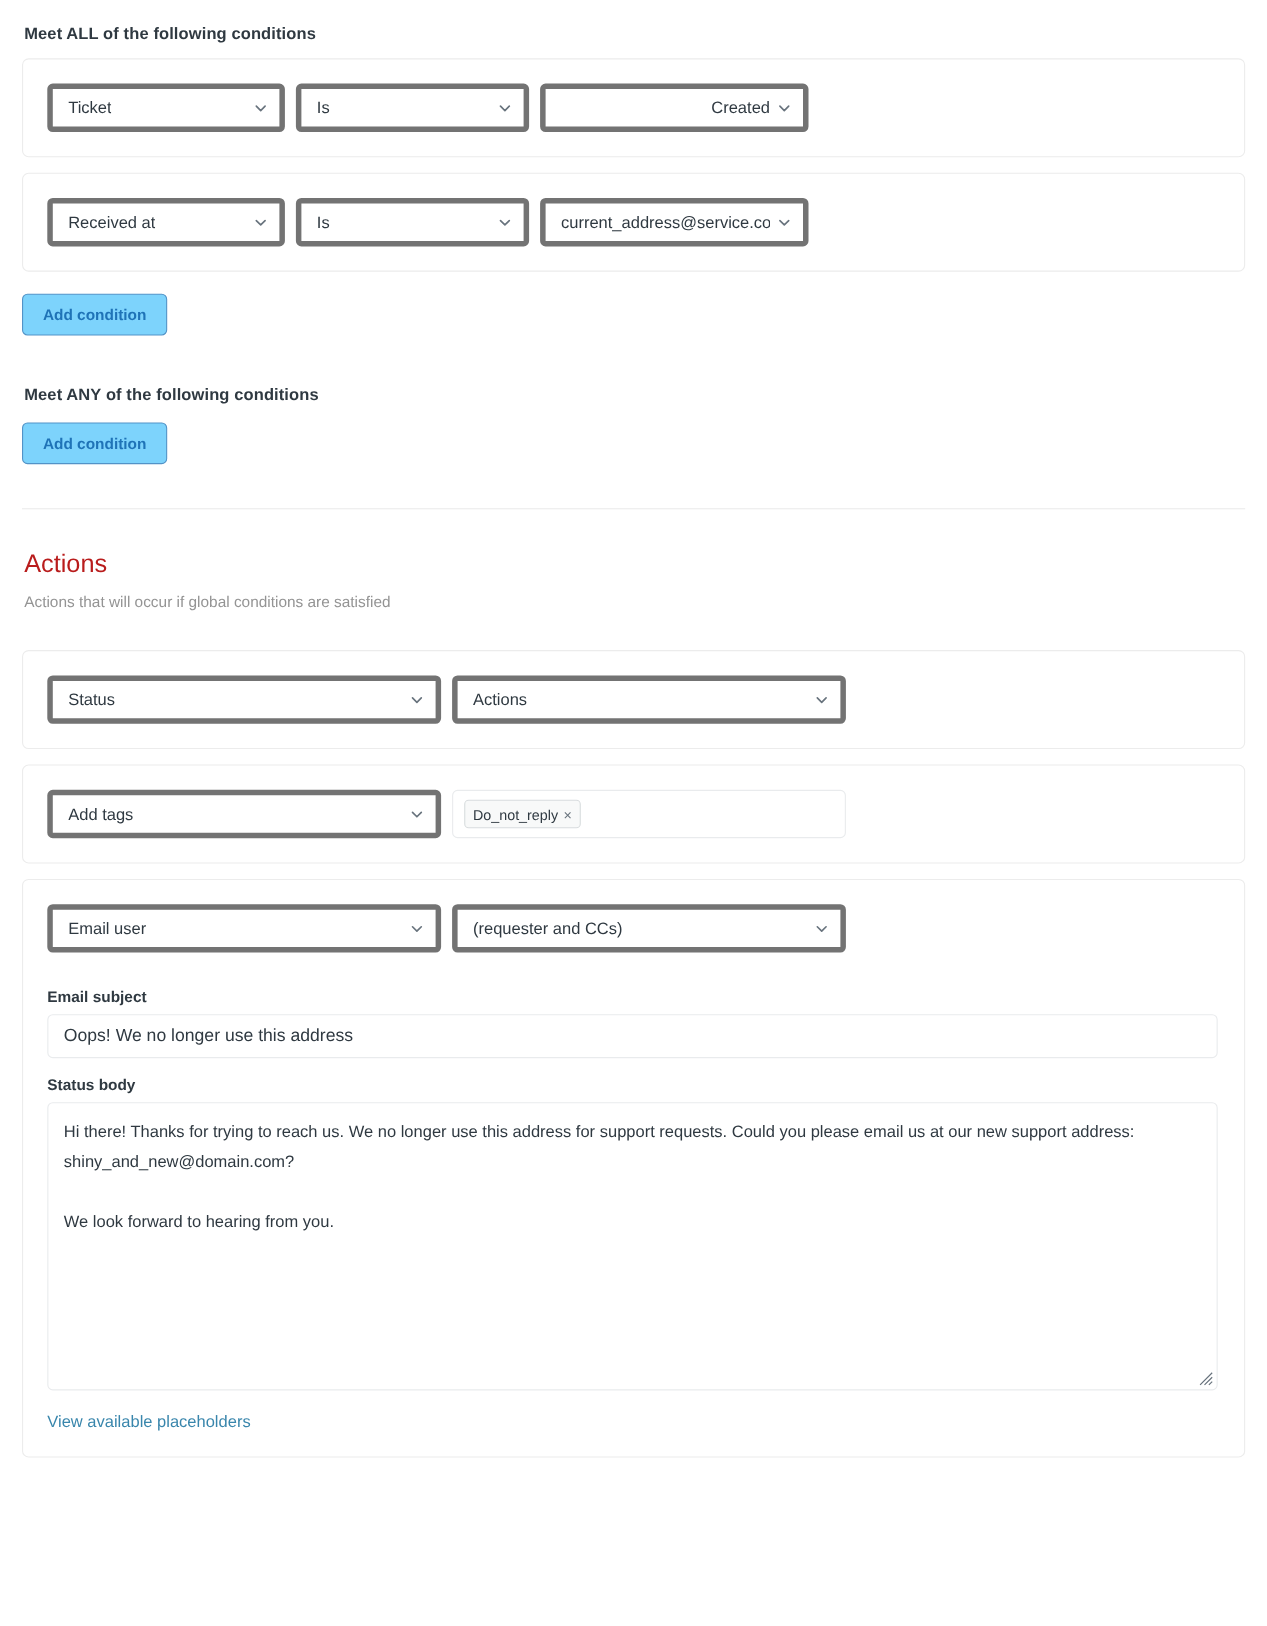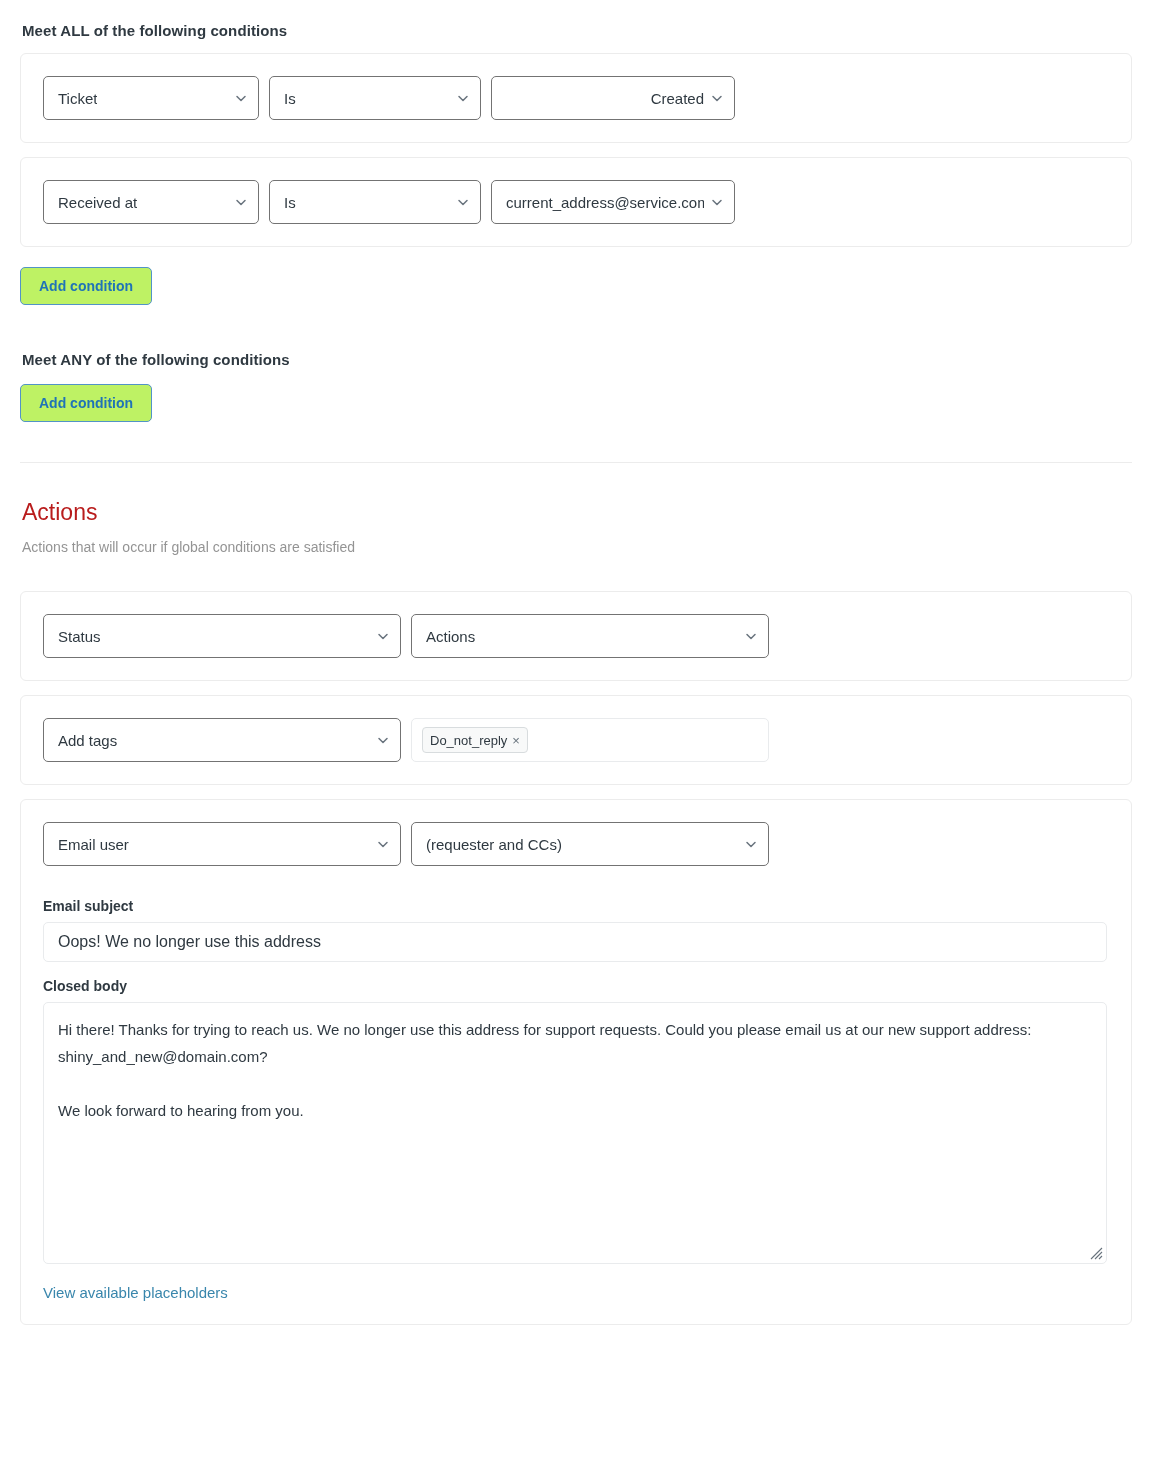--- a/index.html
+++ b/index.html
@@ -38,21 +38,21 @@
     display: flex;
     align-items: center;
     padding: 22px;
     gap: 10px;
   }
 
   
   .select {
     position: relative;
     height: 44px;
-    border: 1px solid #737373;
+    border: 5px solid #737373;
     border-radius: 5px;
     background: #fff;
     display: flex;
     align-items: center;
     padding: 0 30px 0 14px;
     font-size: 15px;
     color: #2f3941;
     cursor: pointer;
     overflow: hidden;
     white-space: nowrap;
@@ -85,21 +85,21 @@
 
   
   .btn-outline {
     display: inline-flex;
     align-items: center;
     justify-content: center;
     height: 38px;
     padding: 0 18px;
     border: 1px solid #5293c7;
     border-radius: 5px;
-    background: #bef264;
+    background: #7dd3fc;
     color: #1f73b7;
     font-size: 14px;
     font-weight: bold;
     font-family: "Liberation Sans", sans-serif;
     cursor: pointer;
   }
   .btn-wrap { padding-top: 20px; }
   .btn-wrap-any { padding-top: 16px; }
 
   
@@ -357,21 +357,21 @@
           <svg viewBox="0 0 12 12">
               <path d="M2 4.5L6 8.5L10 4.5" fill="none" stroke="currentColor" stroke-width="1.5" stroke-linecap="round" stroke-linejoin="round"></path>
             </svg>
         </span>
       </div>
     </div>
 
     <label class="field-label label-subject">Email subject</label>
     <input class="text-input" type="text" value="Oops! We no longer use this address" style="">
 
-    <label class="field-label label-body">Closed body</label>
+    <label class="field-label label-body">Status body</label>
     <div class="textarea-wrap">
       <textarea class="textarea" style="">Hi there! Thanks for trying to reach us. We no longer use this address for support requests. Could you please email us at our new support address: shiny_and_new@domain.com?
 
 We look forward to hearing from you.</textarea>
       <span class="resize-grip">
         <svg viewBox="0 0 16 16">
           <path d="M14 3 L3 14 M14 7 L7 14 M14 11 L11 14" stroke="#68737d" stroke-width="1.1" fill="none"></path>
         </svg>
       </span>
     </div>

